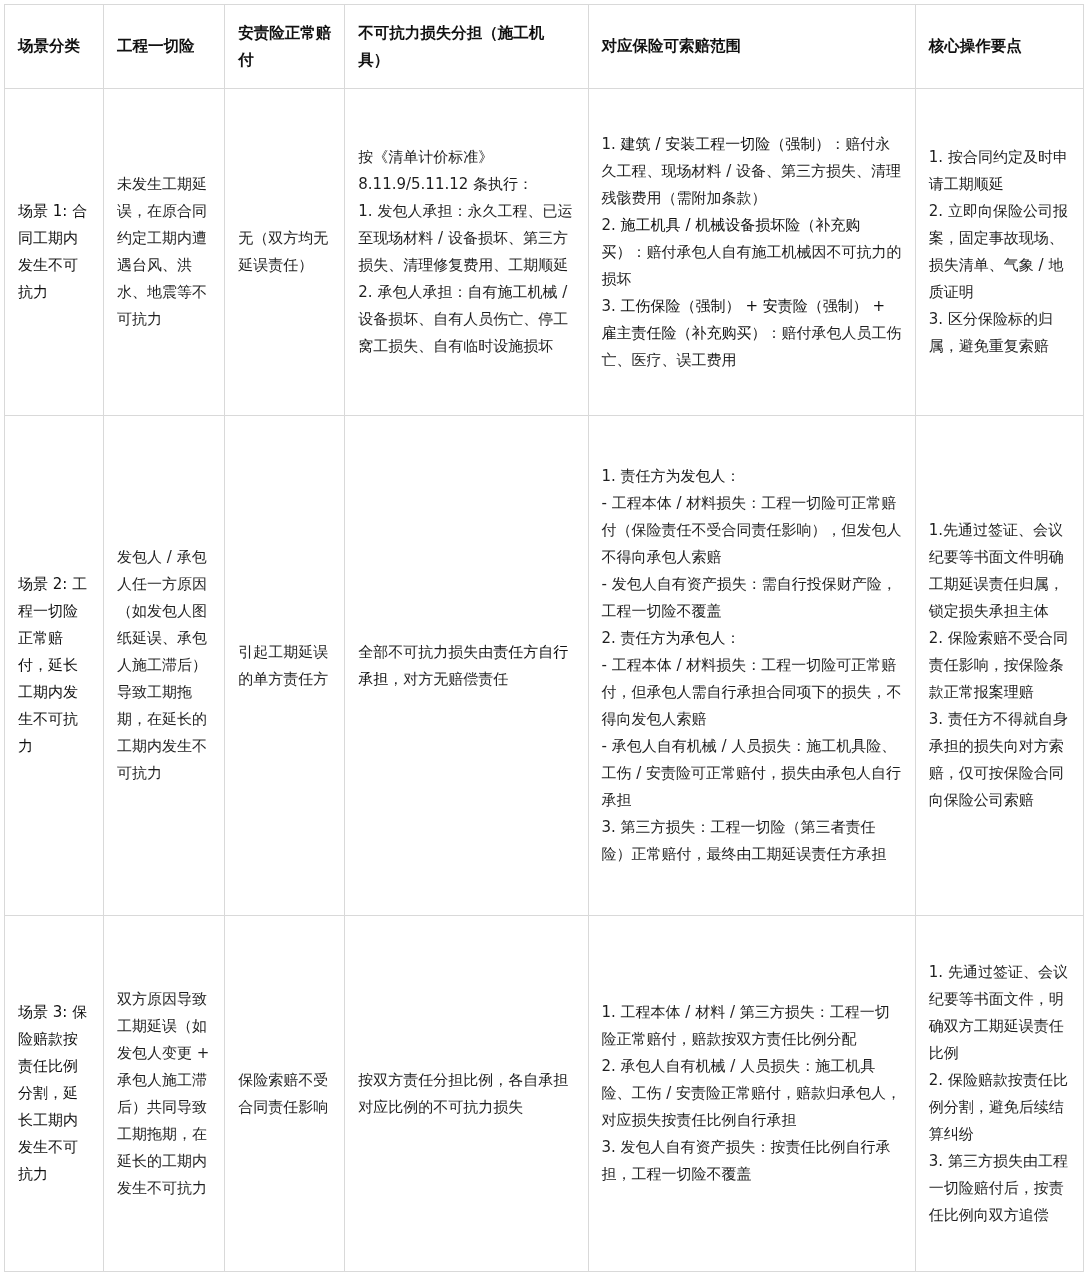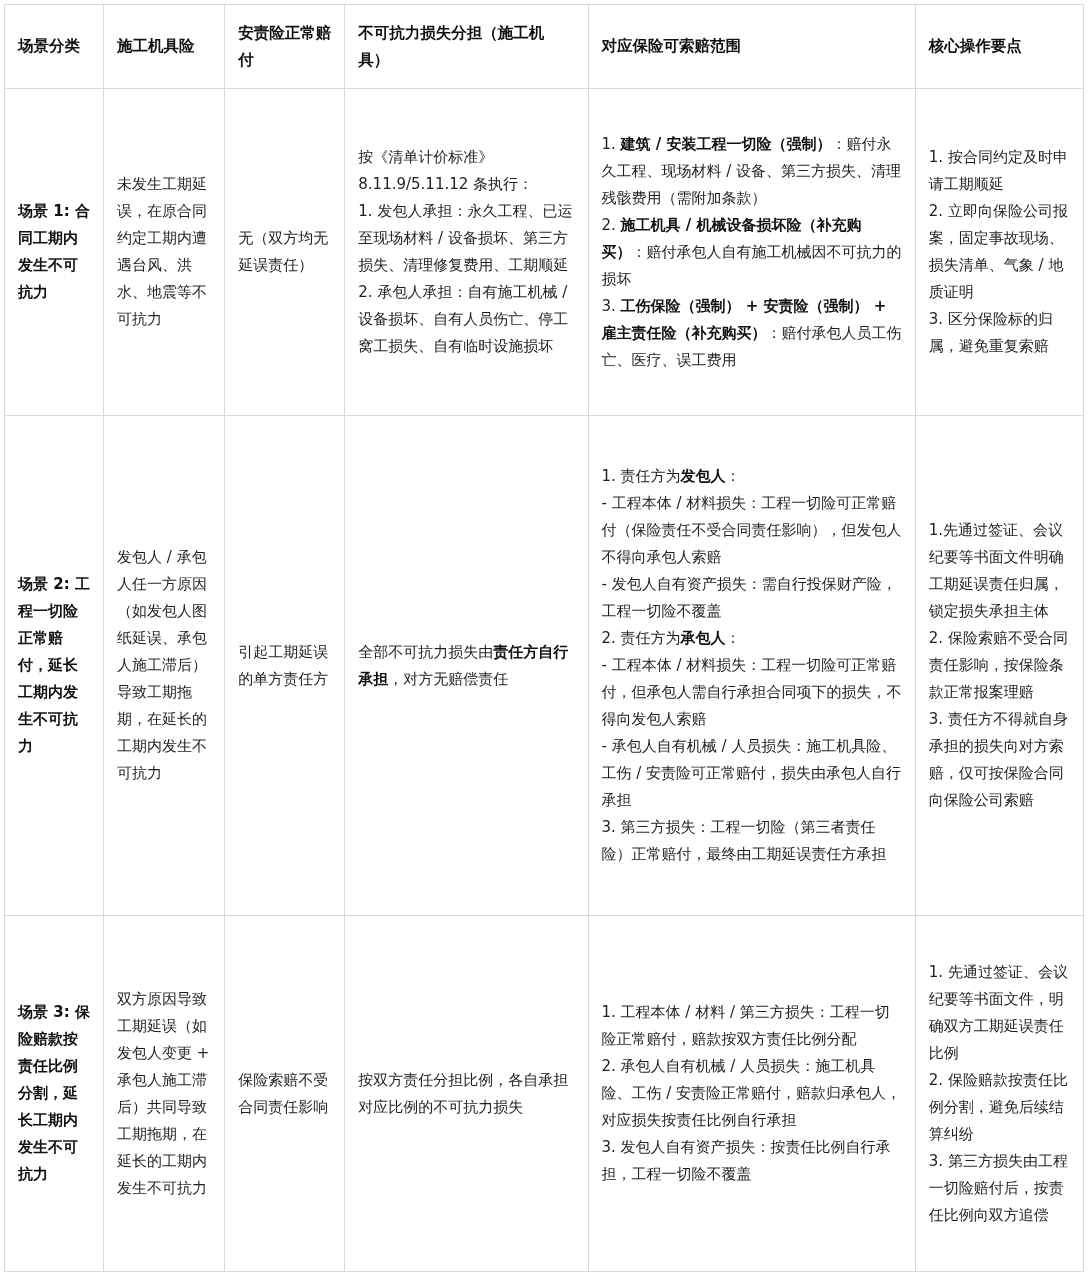--- a/index.html
+++ b/index.html
@@ -44,39 +44,39 @@
   .col-trigger    { width: 121px; }
   .col-resp       { width: 120px; }
   .col-sharing    { width: 243px; }
   .col-insurance  { width: 327px; }
   .col-actions    { width: 168px; }
   tr.hdr-row  { height: 84px;  }
   tr.row-s1   { height: 327px; }
   tr.row-s2   { height: 500px; }
   tr.row-s3   { height: 356px; }
   td.scenario-cell { font-weight: 700; color: #111111; }
-  .b { font-weight: 700; color: #111111; margin-top: 12px; }
+  .b { font-weight: 400; color: #111111; margin-top: 12px; }
 </style>
 </head>
 <body>
 
 <div class="page">
   <table class="fm-table">
     <colgroup>
       <col class="col-scenario">
       <col class="col-trigger">
       <col class="col-resp">
       <col class="col-sharing">
       <col class="col-insurance">
       <col class="col-actions">
     </colgroup>
     <thead>
       <tr class="hdr-row">
         <th>场景分类</th>
-        <th>施工机具险</th>
+        <th>工程一切险</th>
         <th>安责险正常赔付</th>
         <th>不可抗力损失分担（施工机具）</th>
         <th>对应保险可索赔范围</th>
         <th>核心操作要点</th>
       </tr>
     </thead>
     <tbody>
       <tr class="row-s1">
         <td class="scenario-cell"><span class="b">场景 1: 合同工期内发生不可抗力</span></td>
         <td><span>未发生工期延误，在原合同约定工期内遭遇台风、洪水、地震等不可抗力</span></td>

